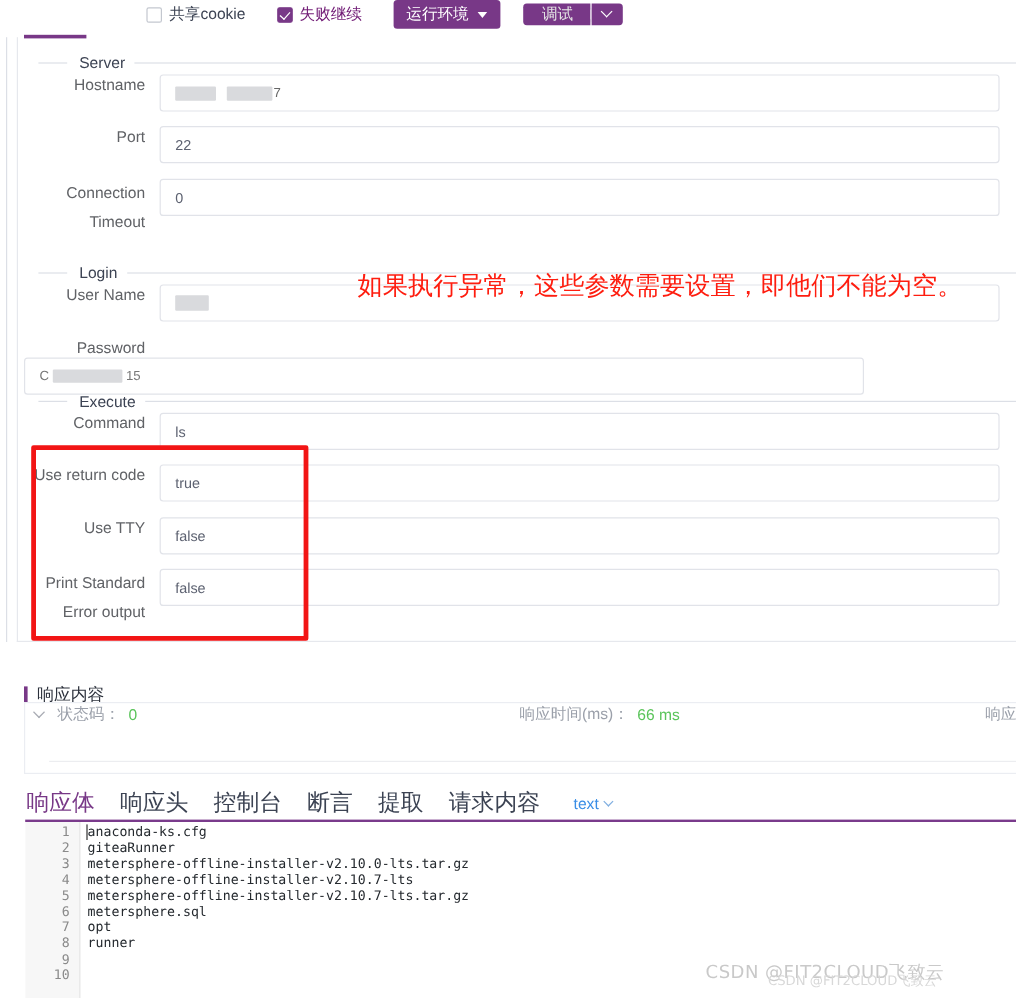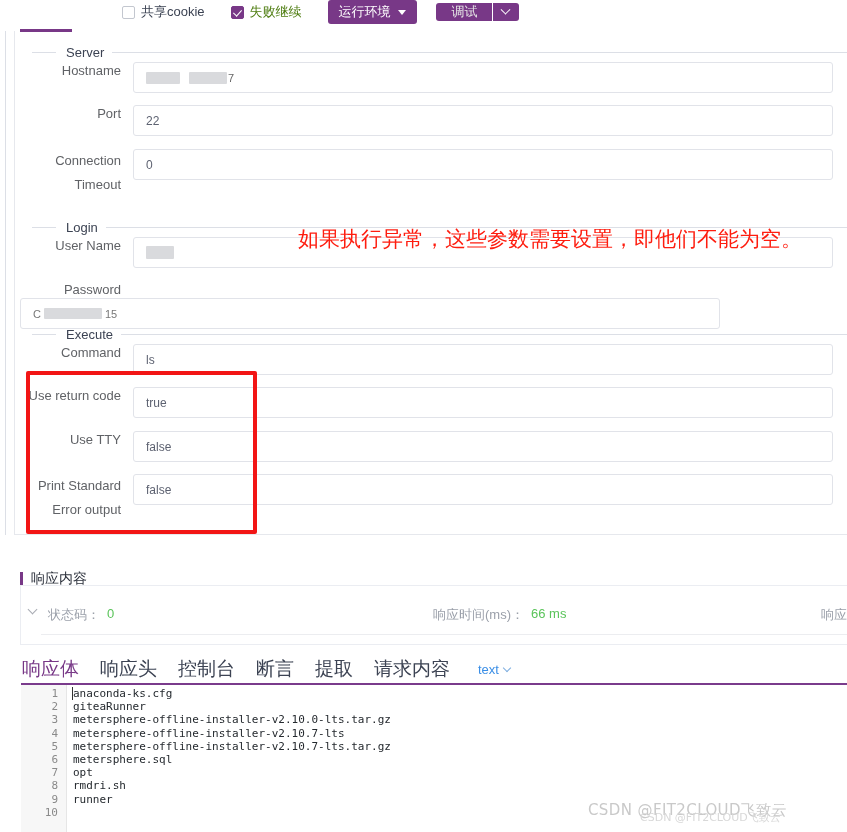--- a/index.html
+++ b/index.html
@@ -24,21 +24,21 @@
     width: 13px; height: 13px; border: 1px solid #c3c7cf; border-radius: 2px;
     background: #fff; display: inline-block; position: relative; flex: none;
   }
   .cb-box.checked { background: #783887; border-color: #783887; }
   .cb-box.checked::after {
     content: ""; position: absolute; left: 3.6px; top: 1.0px;
     width: 4px; height: 7px; border: solid #fff;
     border-width: 0 1.6px 1.6px 0; transform: rotate(42deg);
   }
   .cb-label { font-size: 13px; color: #3c4353; white-space: nowrap; }
-  .cb-label.accent { color: #4d7c0f; }
+  .cb-label.accent { color: #701a75; }
 
   .btn-purple {
     background: #783887; color: #fff; border: none; border-radius: 3px;
     font-size: 13px; height: 24px; display: flex; align-items: center;
     padding: 0 11px; cursor: pointer; gap: 7px;
     font-family: "Liberation Sans", sans-serif;
   }
   .btn-purple .caret {
     width: 0; height: 0; border-left: 4px solid transparent;
     border-right: 4px solid transparent; border-top: 5px solid #fff;
@@ -114,21 +114,21 @@
   .resp-title-wrap {
     position: absolute; left: 20px; top: 558px; display: flex; align-items: center; gap: 8px; margin-top: 12px;
   }
   .resp-bar { width: 3px; height: 15px; background: #783887; }
   .resp-title { font-size: 14px; color: #2b303b; }
 
   .resp-card {
     position: absolute; left: 20px; top: 585px; width: 847px; height: 60px;
     border: 1px solid #ebedf2; border-right: none; background: #fff;
   }
-  .stat-row { position: absolute; left: 8px; top: 20px; display: flex; align-items: flex-start; }
+  .stat-row { position: absolute; left: 8px; top: 0; display: flex; align-items: center; }
   .chev-sm {
     width: 7px; height: 7px; border-right: 1.3px solid #a8abb3;
     border-bottom: 1.3px solid #a8abb3; transform: rotate(45deg);
     margin-right: 12px; margin-bottom: 3px;
   }
   .stat-key { font-size: 13px; color: #9ba0aa; margin-right: 7px; }
   .stat-val { font-size: 13px; color: #5ac45a; }
   .stat-row.mid { left: 412px; }
   .stat-row.right { left: 800px; }
   .hr-inner { position: absolute; left: 20px; top: 48px; width: 827px; height: 1px; background: #ecedf0; }
@@ -360,21 +360,20 @@
     </div>
     <div class="code">
       <span class="caret-bar"></span>
       <div>anaconda-ks.cfg</div>
       <div>giteaRunner</div>
       <div>metersphere-offline-installer-v2.10.0-lts.tar.gz</div>
       <div>metersphere-offline-installer-v2.10.7-lts</div>
       <div>metersphere-offline-installer-v2.10.7-lts.tar.gz</div>
       <div>metersphere.sql</div>
       <div>opt</div>
-      <div>rmdri.sh</div>
       <div>runner</div>
       <div>&nbsp;</div>
     </div>
   </div>
 
   <div class="watermark">CSDN @FIT2CLOUD飞致云</div>
   <div class="watermark2">CSDN @FIT2CLOUD飞致云</div>
 
 </div>
 

